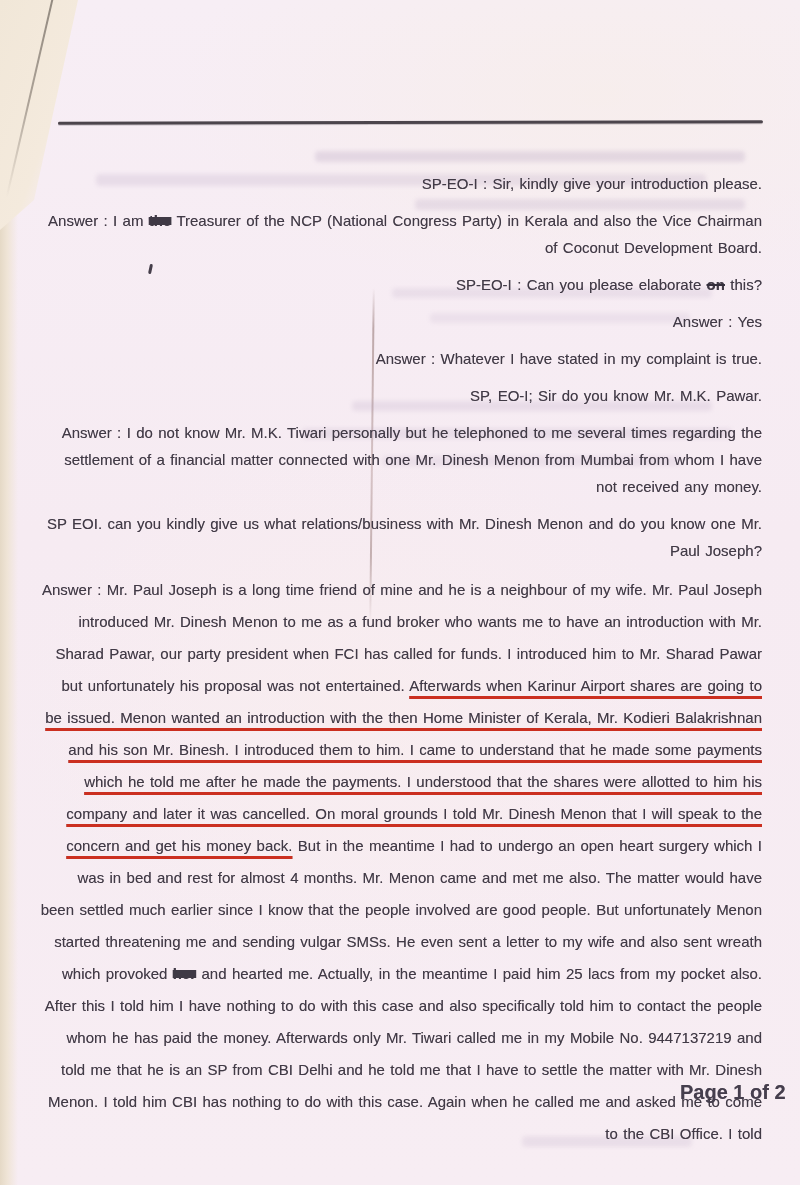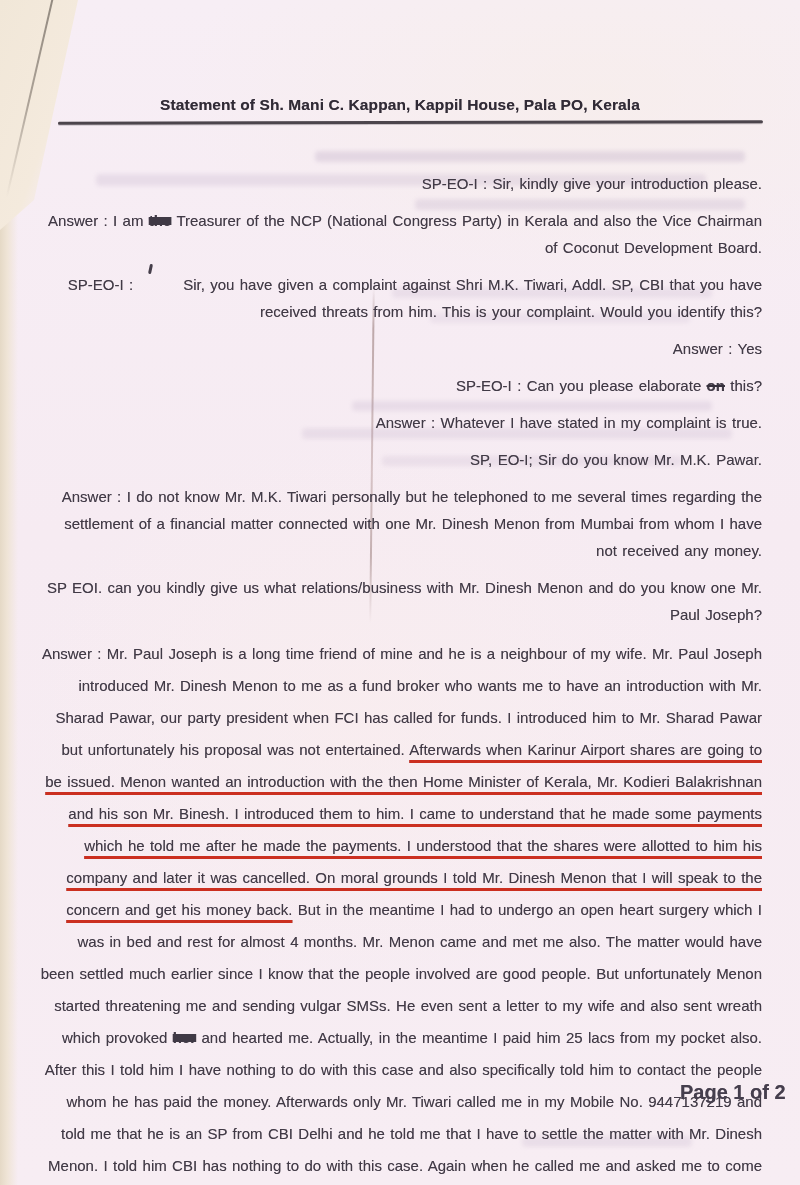--- a/index.html
+++ b/index.html
@@ -108,34 +108,32 @@
   <div class="ghost g1"></div>
   <div class="ghost g2"></div>
   <div class="ghost g3"></div>
   <div class="ghost g4"></div>
   <div class="ghost g5"></div>
   <div class="ghost g6"></div>
   <div class="ghost g7"></div>
   <div class="ghost g8"></div>
   <div class="ghost g9"></div>
 
-  <div class="title">Statement of Sh. Mani C. Kappan, Kappil House, Pala PO, Kerala</div>
   <div class="rule"></div>
 
   <div class="content">
 
     <p><span>SP-EO-I :</span> <span>Sir, kindly give your introduction please.</span></p>
 
     <p class="j"><span>Answer  :</span> <span>I am</span> <span class="scribble">the</span> <span>Treasurer of the NCP (National Congress Party) in Kerala and also the Vice Chairman of Coconut Development Board.</span></p>
 
-    <p class="j"><span>SP-EO-I :</span><span class="tab"></span><span>Sir, you have given a complaint against Shri M.K. Tiwari, Addl. SP, CBI that you have received threats from him.  This is your complaint.  Would you identify this?</span></p>
+
+    <p><span>SP-EO-I :</span> <span>Can you please elaborate</span> <span class="pen-over">on</span> <span>this?</span></p>
 
     <p><span>Answer :</span> <span>Yes</span></p>
-
-    <p><span>SP-EO-I :</span> <span>Can you please elaborate</span> <span class="pen-over">on</span> <span>this?</span></p>
 
     <p><span>Answer :</span> <span>Whatever I have stated in my complaint is true.</span></p>
 
     <p><span>SP, EO-I;</span> <span>Sir do you know Mr. M.K. Pawar.</span></p>
 
     <p class="j"><span>Answer :</span> <span>I do not know Mr. M.K. Tiwari personally but he telephoned to me several times regarding the settlement of a financial matter connected with one Mr. Dinesh Menon from Mumbai from whom I have not received any money.</span></p>
 
     <p class="j"><span>SP EOI.</span> <span>can you kindly give us what relations/business with Mr. Dinesh Menon and do you know one Mr. Paul Joseph?</span></p>
 
     <p class="j long"><span>Answer :</span> <span>Mr. Paul Joseph is a long time friend of mine and he is a neighbour of my wife.  Mr. Paul Joseph introduced Mr. Dinesh Menon to me as a fund broker who wants me to have an introduction with Mr. Sharad Pawar, our party president when FCI has called for funds.  I introduced him to Mr. Sharad Pawar but unfortunately his proposal was not entertained.</span> <span class="redline">Afterwards when Karinur Airport shares are going to be issued.  Menon wanted an introduction with the then Home Minister of Kerala, Mr. Kodieri Balakrishnan and his son Mr. Binesh.  I introduced them to him.  I came to understand that he made some payments which he told me after he made the payments.  I understood that the shares were allotted to him his company and later it was cancelled.  On moral grounds I told Mr. Dinesh Menon that I will speak to the concern and get his money back.</span> <span>But in the meantime I had to undergo an open heart surgery which I was in bed and rest for almost 4 months.  Mr. Menon came and met me also.  The matter would have been settled much earlier since I know that the people involved are good people.  But unfortunately Menon started threatening me and sending vulgar SMSs.  He even sent a letter to my wife and also sent wreath which provoked</span> <span class="scribble">her</span> <span>and hearted me.  Actually, in the meantime I paid him 25 lacs from my pocket also.  After this I told him I have nothing to do with this case and also specifically told him to contact the people whom he has paid the money.  Afterwards only Mr. Tiwari called me in my Mobile No. 9447137219 and told me that he is an SP from CBI Delhi and he told me that I have to settle the matter with Mr. Dinesh Menon.  I told him CBI has nothing to do with this case.  Again when he called me and asked me to come to the CBI Office.  I told</span></p>

